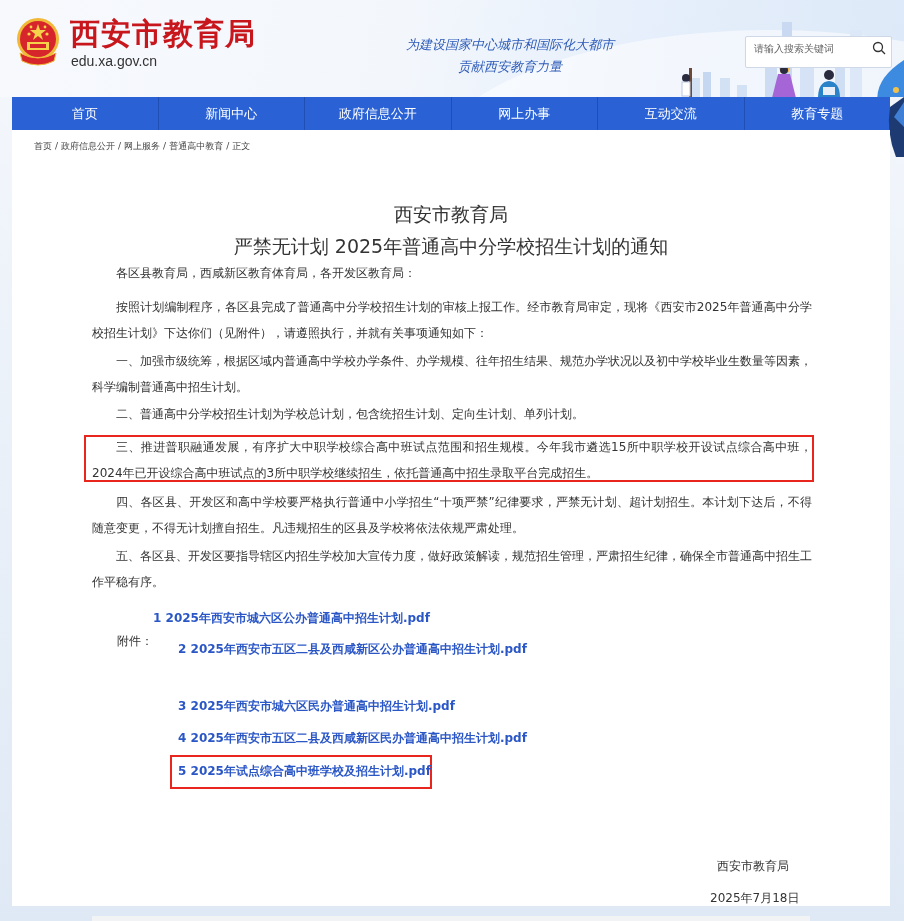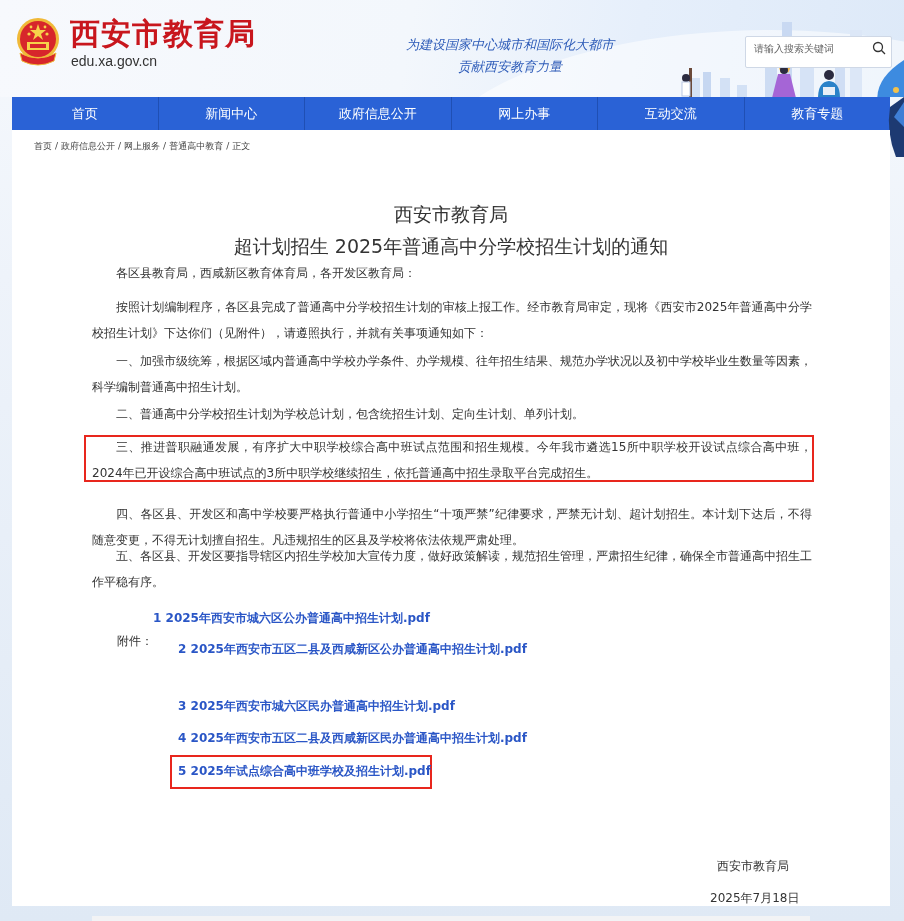--- a/index.html
+++ b/index.html
@@ -189,31 +189,31 @@
   <path d="M18 0 L4 10 Q0 35 10 60 L18 60 Z" fill="#1d3a72"></path>
   <path d="M18 5 L8 20 L18 30 Z" fill="#3f7fd6"></path>
 </svg>
 
 <div class="panel">
   <div class="breadcrumb">
     <span>首页</span><span class="sep">/</span><span>政府信息公开</span><span class="sep">/</span><span>网上服务</span><span class="sep">/</span><span>普通高中教育</span><span class="sep">/</span><span>正文</span>
   </div>
 
   <div class="title-org">西安市教育局</div>
-  <div class="title-main">超计划招生 2025年普通高中分学校招生计划的通知</div>
+  <div class="title-main">严禁无计划 2025年普通高中分学校招生计划的通知</div>
 
   <div class="para" style="top:130px;">各区县教育局，西咸新区教育体育局，各开发区教育局：</div>
   <div class="para" style="top:164px;">按照计划编制程序，各区县完成了普通高中分学校招生计划的审核上报工作。经市教育局审定，现将《西安市2025年普通高中分学校招生计划》下达你们（见附件），请遵照执行，并就有关事项通知如下：</div>
   <div class="para" style="top:218px;">一、加强市级统筹，根据区域内普通高中学校办学条件、办学规模、往年招生结果、规范办学状况以及初中学校毕业生数量等因素，科学编制普通高中招生计划。</div>
   <div class="para" style="top:271px;">二、普通高中分学校招生计划为学校总计划，包含统招生计划、定向生计划、单列计划。</div>
 
   <div class="hl-box" style="left:72px;top:305px;width:730px;height:47px;"></div>
   <div class="para" style="top:304px;">三、推进普职融通发展，有序扩大中职学校综合高中班试点范围和招生规模。今年我市遴选15所中职学校开设试点综合高中班，2024年已开设综合高中班试点的3所中职学校继续招生，依托普通高中招生录取平台完成招生。</div>
 
-  <div class="para" style="top:359px;margin-top:12px;">四、各区县、开发区和高中学校要严格执行普通中小学招生“十项严禁”纪律要求，严禁无计划、超计划招生。本计划下达后，不得随意变更，不得无计划擅自招生。凡违规招生的区县及学校将依法依规严肃处理。</div>
+  <div class="para" style="top:359px;">四、各区县、开发区和高中学校要严格执行普通中小学招生“十项严禁”纪律要求，严禁无计划、超计划招生。本计划下达后，不得随意变更，不得无计划擅自招生。凡违规招生的区县及学校将依法依规严肃处理。</div>
   <div class="para" style="top:413px;">五、各区县、开发区要指导辖区内招生学校加大宣传力度，做好政策解读，规范招生管理，严肃招生纪律，确保全市普通高中招生工作平稳有序。</div>
 
   <div class="attach-label">附件：</div>
   <div class="attach-link" style="left:141px;top:480px;">1 2025年西安市城六区公办普通高中招生计划.pdf</div>
   <div class="attach-link" style="left:166px;top:511px;">2 2025年西安市五区二县及西咸新区公办普通高中招生计划.pdf</div>
   <div class="attach-link" style="left:166px;top:568px;">3 2025年西安市城六区民办普通高中招生计划.pdf</div>
   <div class="attach-link" style="left:166px;top:600px;">4 2025年西安市五区二县及西咸新区民办普通高中招生计划.pdf</div>
   <div class="hl-box" style="left:158px;top:625px;width:262px;height:34px;"></div>
   <div class="attach-link" style="left:166px;top:633px;">5 2025年试点综合高中班学校及招生计划.pdf</div>
 

